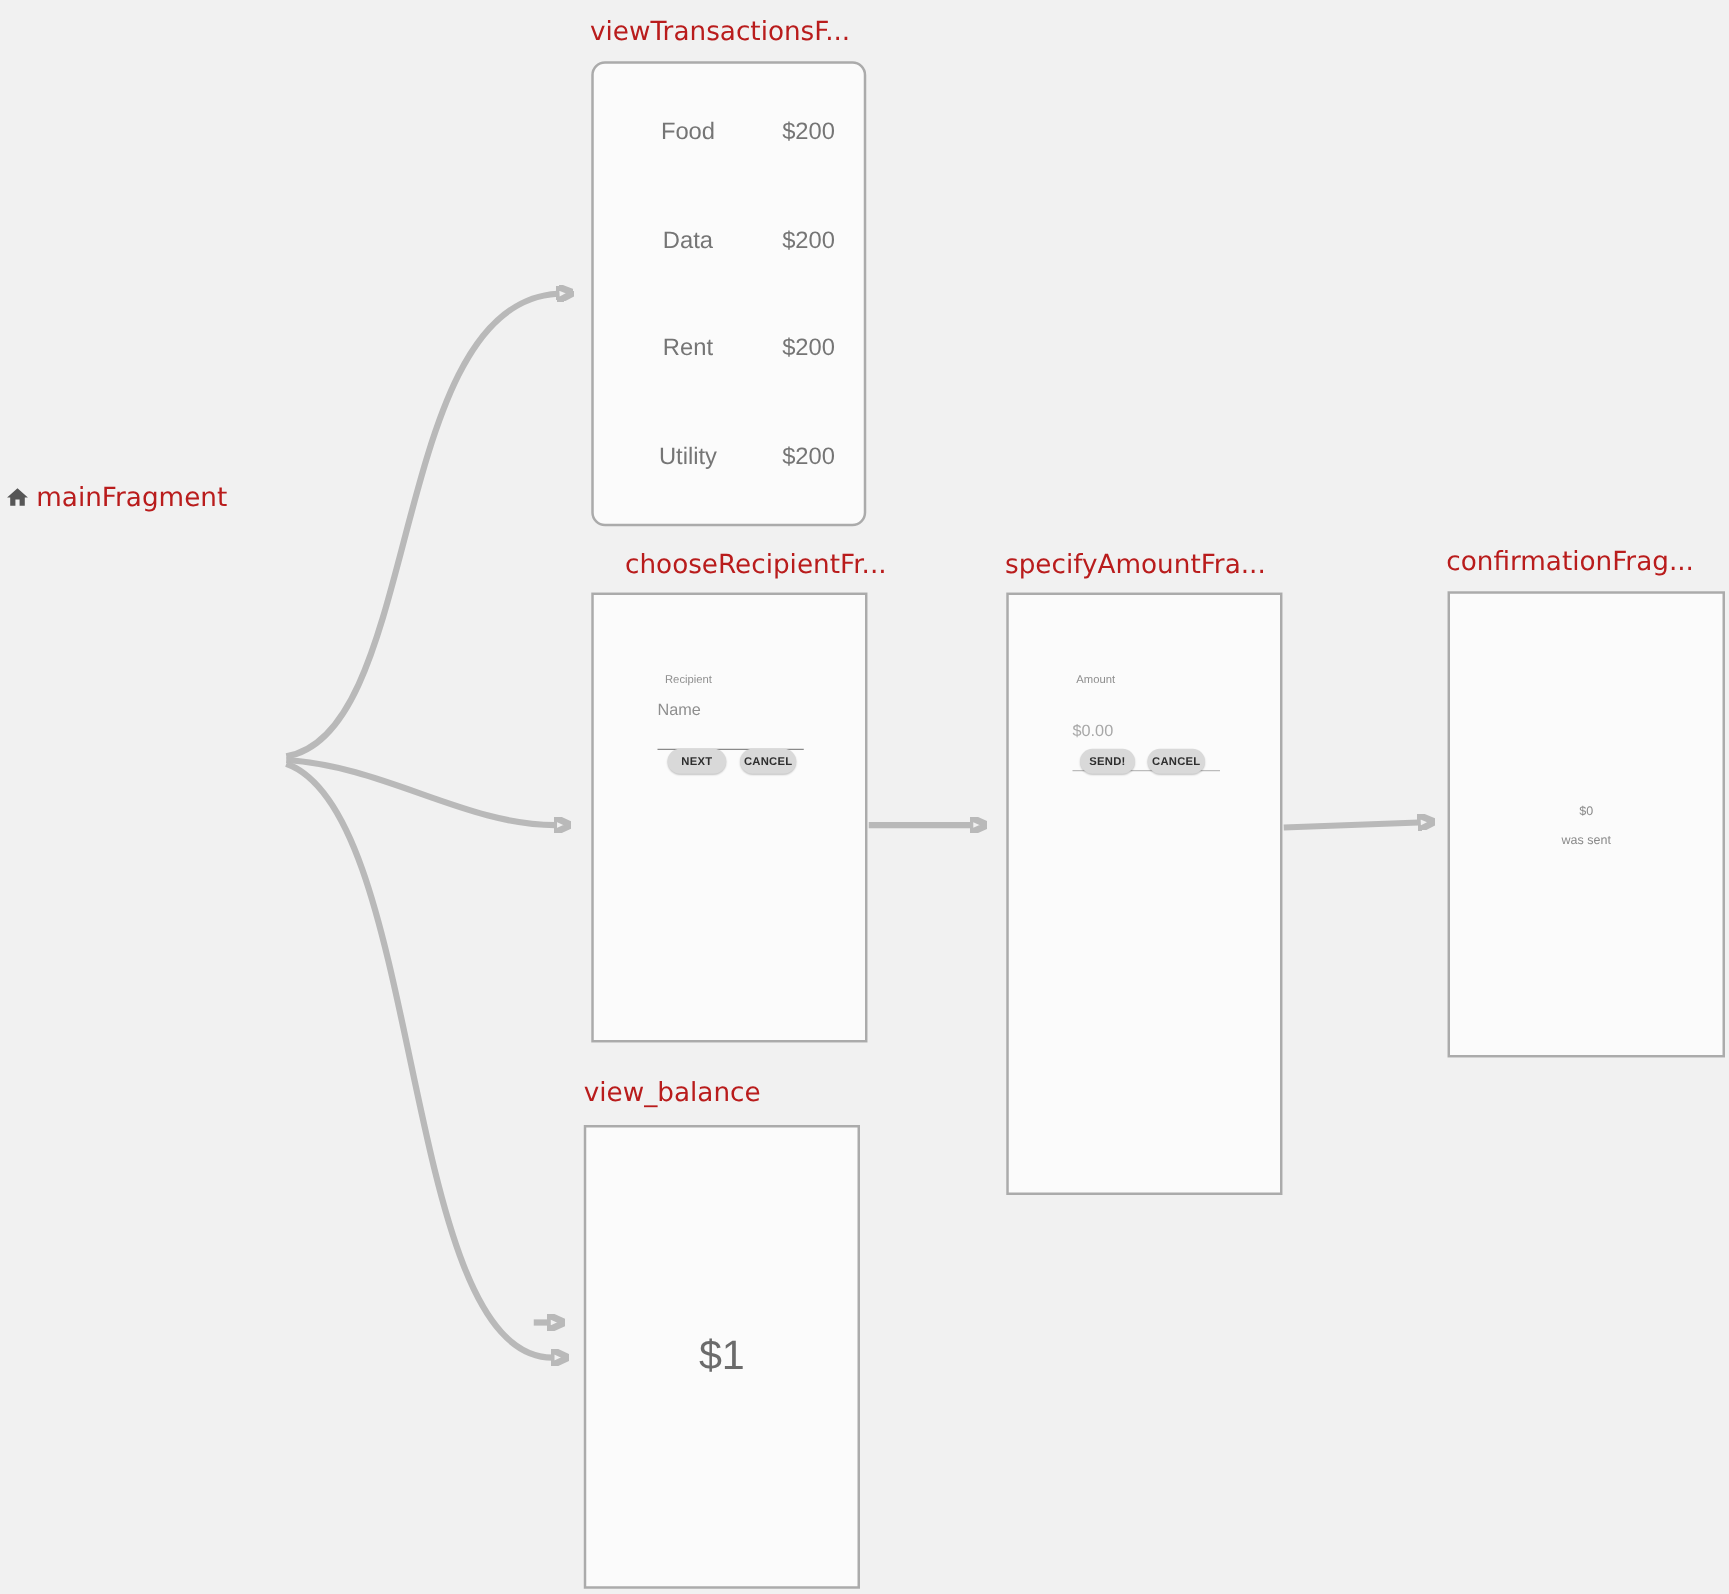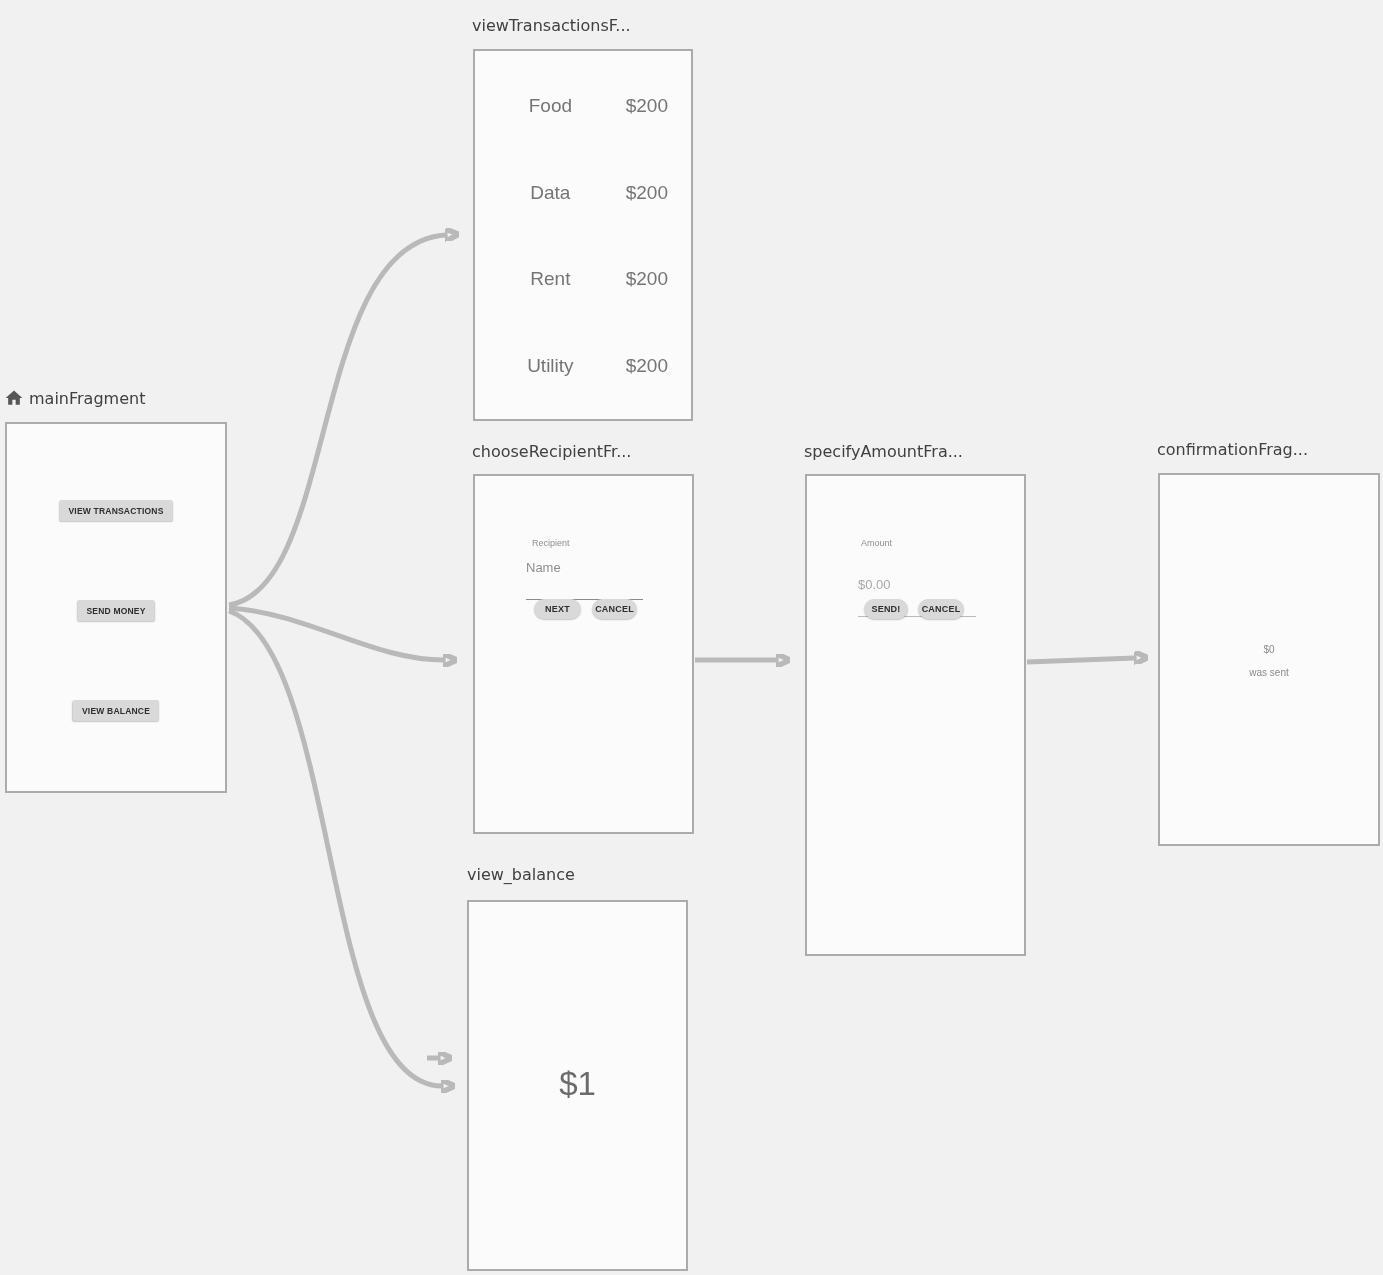--- a/index.html
+++ b/index.html
@@ -10,22 +10,22 @@
     overflow:hidden;
     font-family:"Liberation Sans", sans-serif;
   }
   .canvas { position:absolute; inset:0; }
   .edges { position:absolute; left:0; top:0; width:1383px; height:1275px; }
   .edges path { stroke:#b9b9b9; stroke-width:5; fill:none; }
 
   .node-title {
     position:absolute;
     font-family:"DejaVu Sans", sans-serif;
-    font-size:16px;
-    color:#404040;
+    font-size:21px;
+    color:#b91c1c;
     white-space:nowrap;
     display:flex; align-items:center; gap:5px;
     height:24px;
   }
   .card {
     position:absolute;
     background:#fbfbfb;
     border:2px solid #ababab;
     box-sizing:border-box;
   }
@@ -98,51 +98,46 @@
     <path d="M 695 660 L 777 660" marker-end="url(#arrow)"></path>
     <path d="M 1027 662 L 1135 658" marker-end="url(#arrow)"></path>
   </svg>
 
   <div class="node-title" style="left:4px; top:386px;">
     <svg class="home-icon-svg" width="20" height="20" viewBox="0 0 24 24">
       <path d="M10 20v-6h4v6h5v-8h3L12 3 2 12h3v8z" fill="#565656"></path>
     </svg>
     <span>mainFragment</span>
   </div>
-  <div class="card" style="left:5px; top:422px; width:222px; height:371px;">
-    <div class="abtn center-x" style="top:76px;">VIEW TRANSACTIONS</div>
-    <div class="abtn center-x" style="top:176px;">SEND MONEY</div>
-    <div class="abtn center-x" style="top:276px;">VIEW BALANCE</div>
-  </div>
 
   <div class="node-title" style="left:472px; top:13px;">
     <span>viewTransactionsF...</span>
   </div>
-  <div class="card" style="left:473px; top:49px; width:220px; height:372px;">
+  <div class="card" style="left:473px; top:49px; width:220px; height:372px;border-radius:11px;">
     <div class="tx-list">
       <div class="tx-row">
         <span class="tx-label">Food</span>
         <span class="tx-value">$200</span>
       </div>
       <div class="tx-row">
         <span class="tx-label">Data</span>
         <span class="tx-value">$200</span>
       </div>
       <div class="tx-row">
         <span class="tx-label">Rent</span>
         <span class="tx-value">$200</span>
       </div>
       <div class="tx-row">
         <span class="tx-label">Utility</span>
         <span class="tx-value">$200</span>
       </div>
     </div>
   </div>
 
-  <div class="node-title" style="left:472px; top:439px;">
+  <div class="node-title" style="left:500px; top:439px;">
     <span>chooseRecipientFr...</span>
   </div>
   <div class="card" style="left:473px; top:474px; width:221px; height:360px;">
     <div class="field-label" style="left:57px; top:62px;">Recipient</div>
     <div class="mock-input dark" style="left:51px; top:84px; width:117px;">Name</div>
     <div class="abtn small-btn" style="left:59px; top:123px; width:47px;">NEXT</div>
     <div class="abtn small-btn" style="left:117px; top:123px; width:45px;">CANCEL</div>
   </div>
 
   <div class="node-title" style="left:804px; top:439px;">

